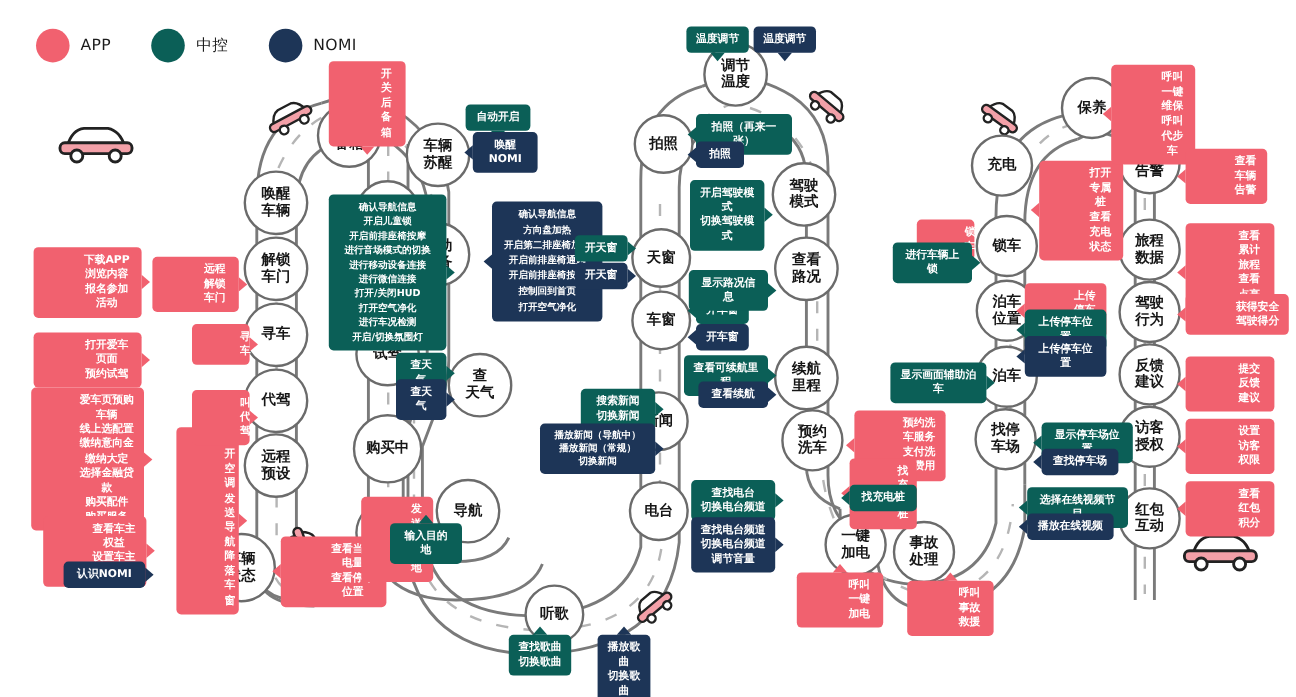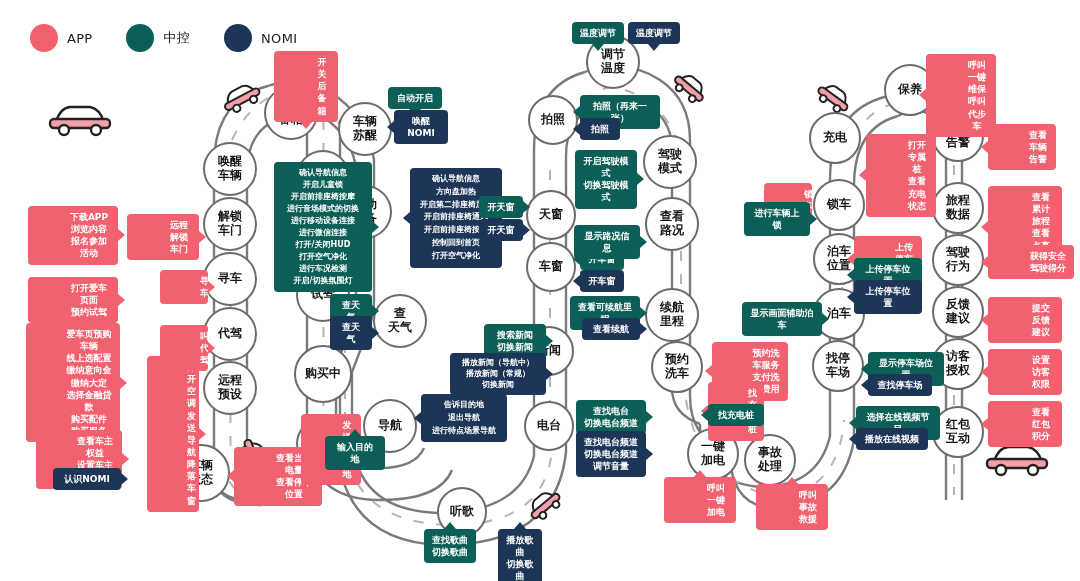--- a/index.html
+++ b/index.html
@@ -347,23 +347,20 @@
 方向盘加热
 开启第二排座椅加热
 开启前排座椅通风
 开启前排座椅按摩
 控制回到首页
 打开空气净化</span><i class="arr"></i></div>
   <div class="tag hu ar" style="left:330px;top:294px;width:42px;font-size:9px;"><span class="txt">查天气</span><i class="arr"></i></div>
   <div class="tag nomi ar" style="left:330px;top:316px;width:42px;font-size:9px;"><span class="txt">查天气</span><i class="arr"></i></div>
   <div class="tag app ar" style="left:301px;top:414px;width:60px;font-size:9px;"><span class="txt">发送目的地</span><i class="arr"></i></div>
   <div class="tag hu au" style="left:325px;top:436px;width:60px;font-size:9px;"><span class="txt">输入目的地</span><i class="arr"></i></div>
-  <div class="tag nomi al" style="left:421px;top:394px;width:86px;font-size:8px;line-height:1.6;"><span class="txt">告诉目的地
-退出导航
-进行特点场景导航</span><i class="arr"></i></div>
   <div class="tag hu au" style="left:424px;top:529px;width:52px;font-size:9px;"><span class="txt">查找歌曲
 切换歌曲</span><i class="arr"></i></div>
   <div class="tag nomi au" style="left:482px;top:529px;width:44px;font-size:9px;margin-left:16px;"><span class="txt">播放歌曲
 切换歌曲</span><i class="arr"></i></div>
   <div class="tag hu ar" style="left:576px;top:400px;width:70px;font-size:9px;"><span class="txt">查找电台
 切换电台频道</span><i class="arr"></i></div>
   <div class="tag nomi ar" style="left:576px;top:431px;width:70px;font-size:9px;"><span class="txt">查找电台频道
 切换电台频道
 调节音量</span><i class="arr"></i></div>
   <div class="tag hu ar" style="left:484px;top:324px;width:62px;font-size:9px;"><span class="txt">搜索新闻

